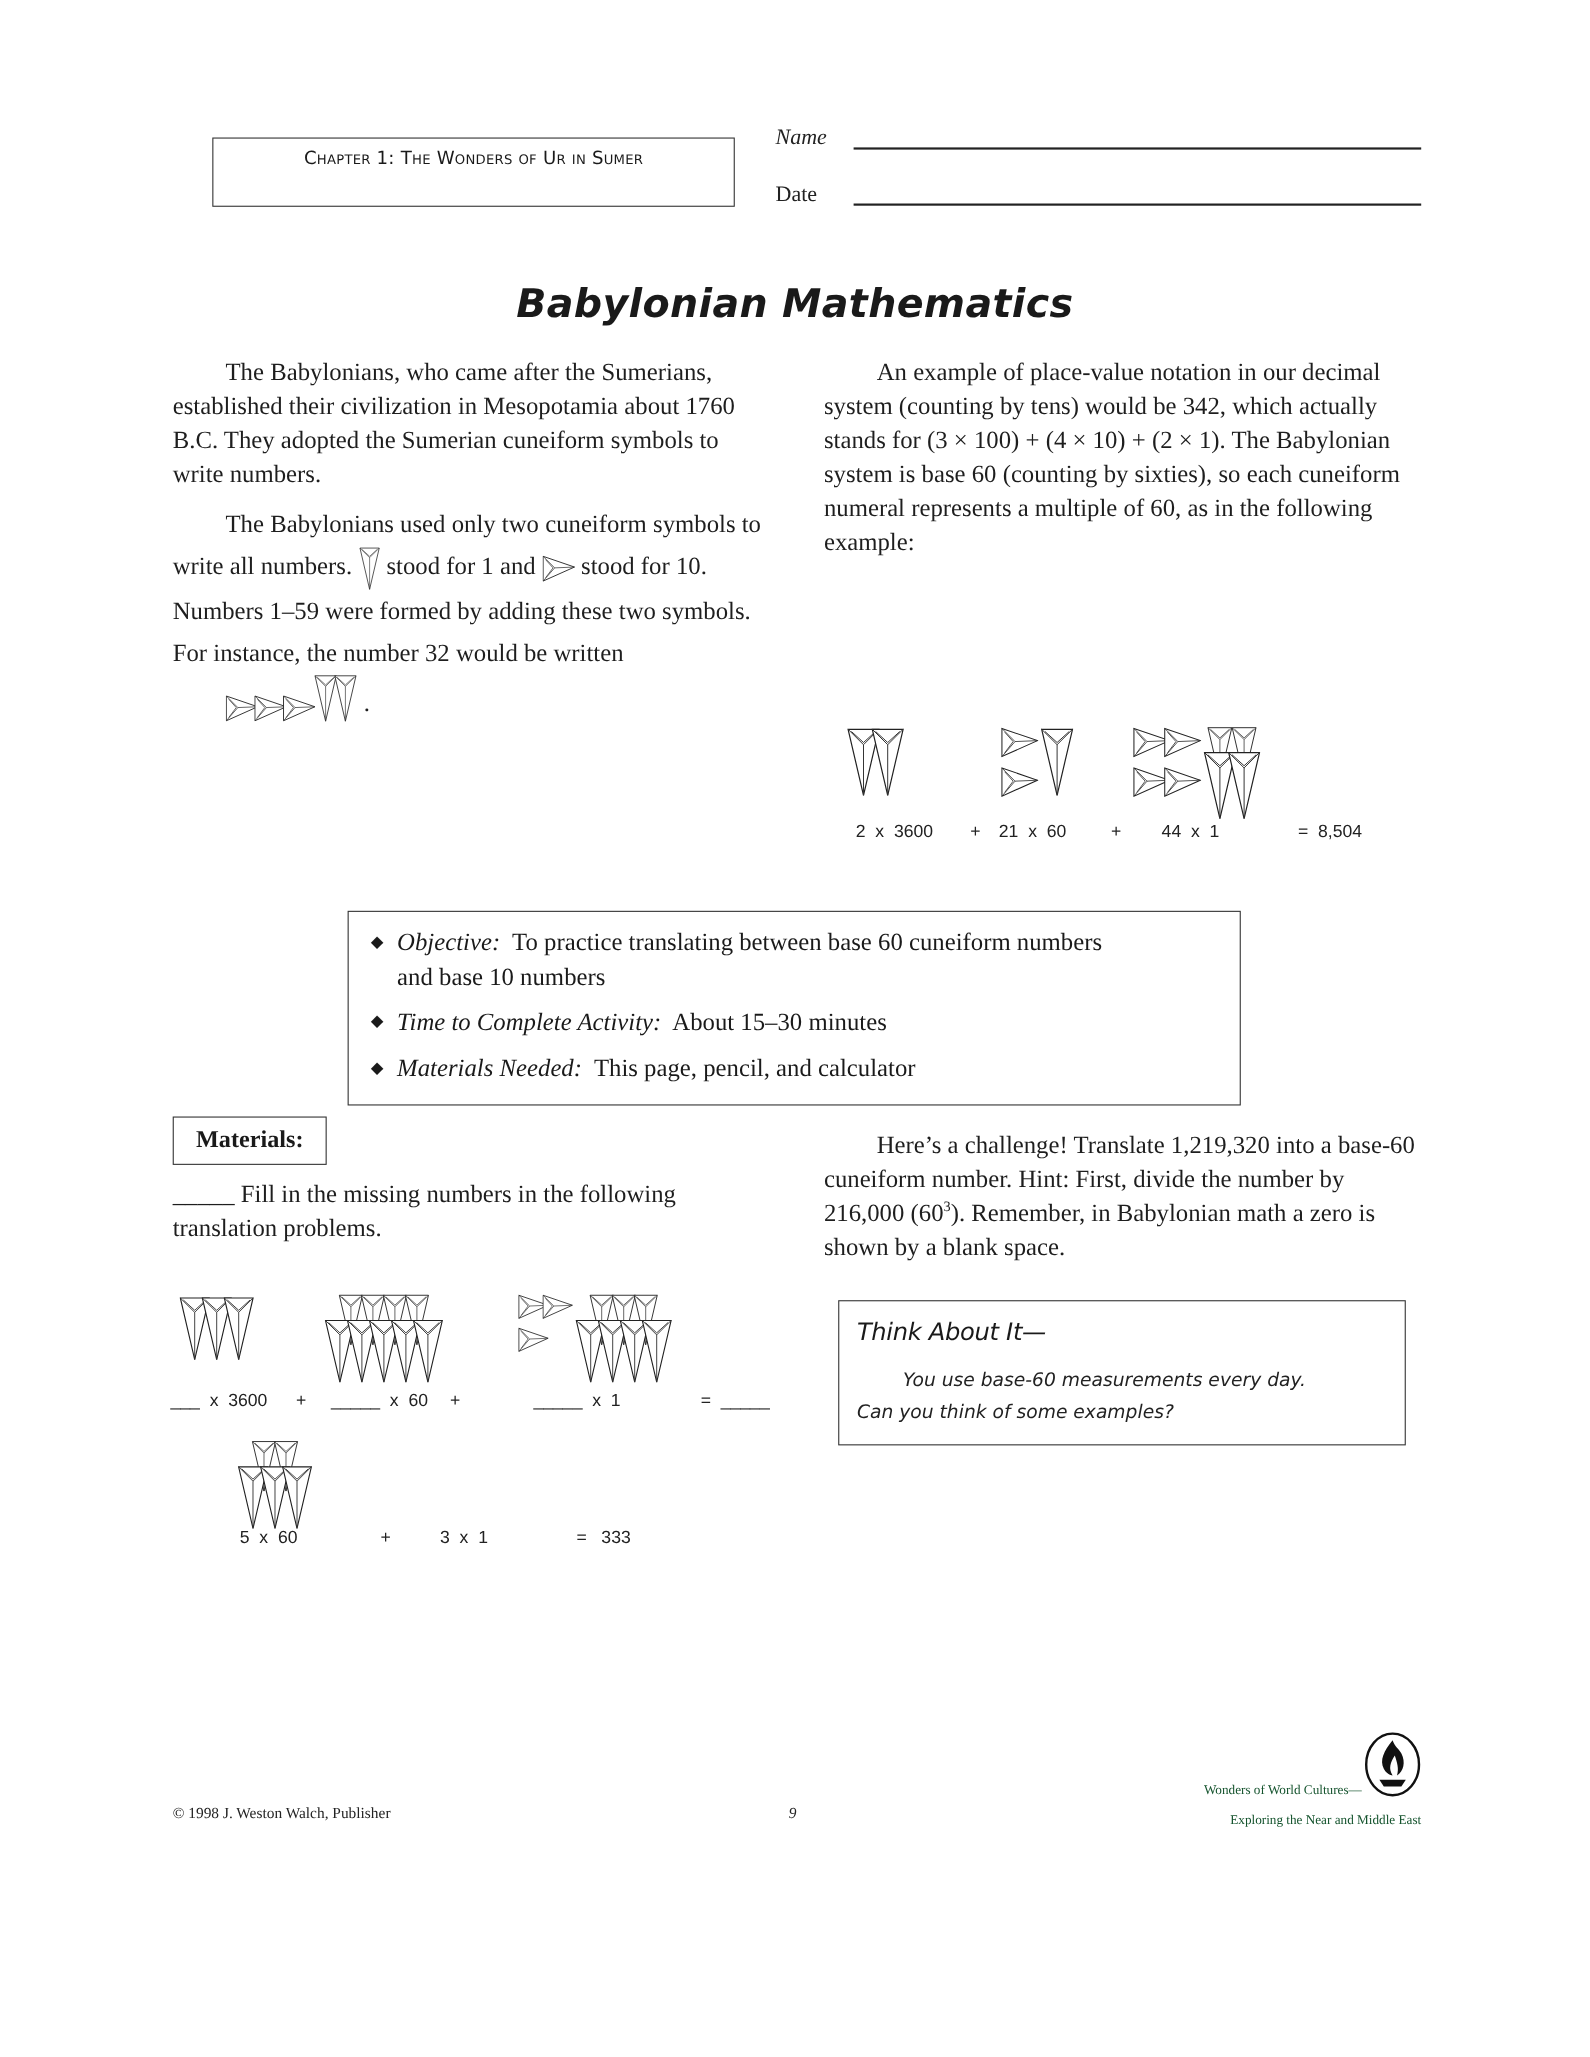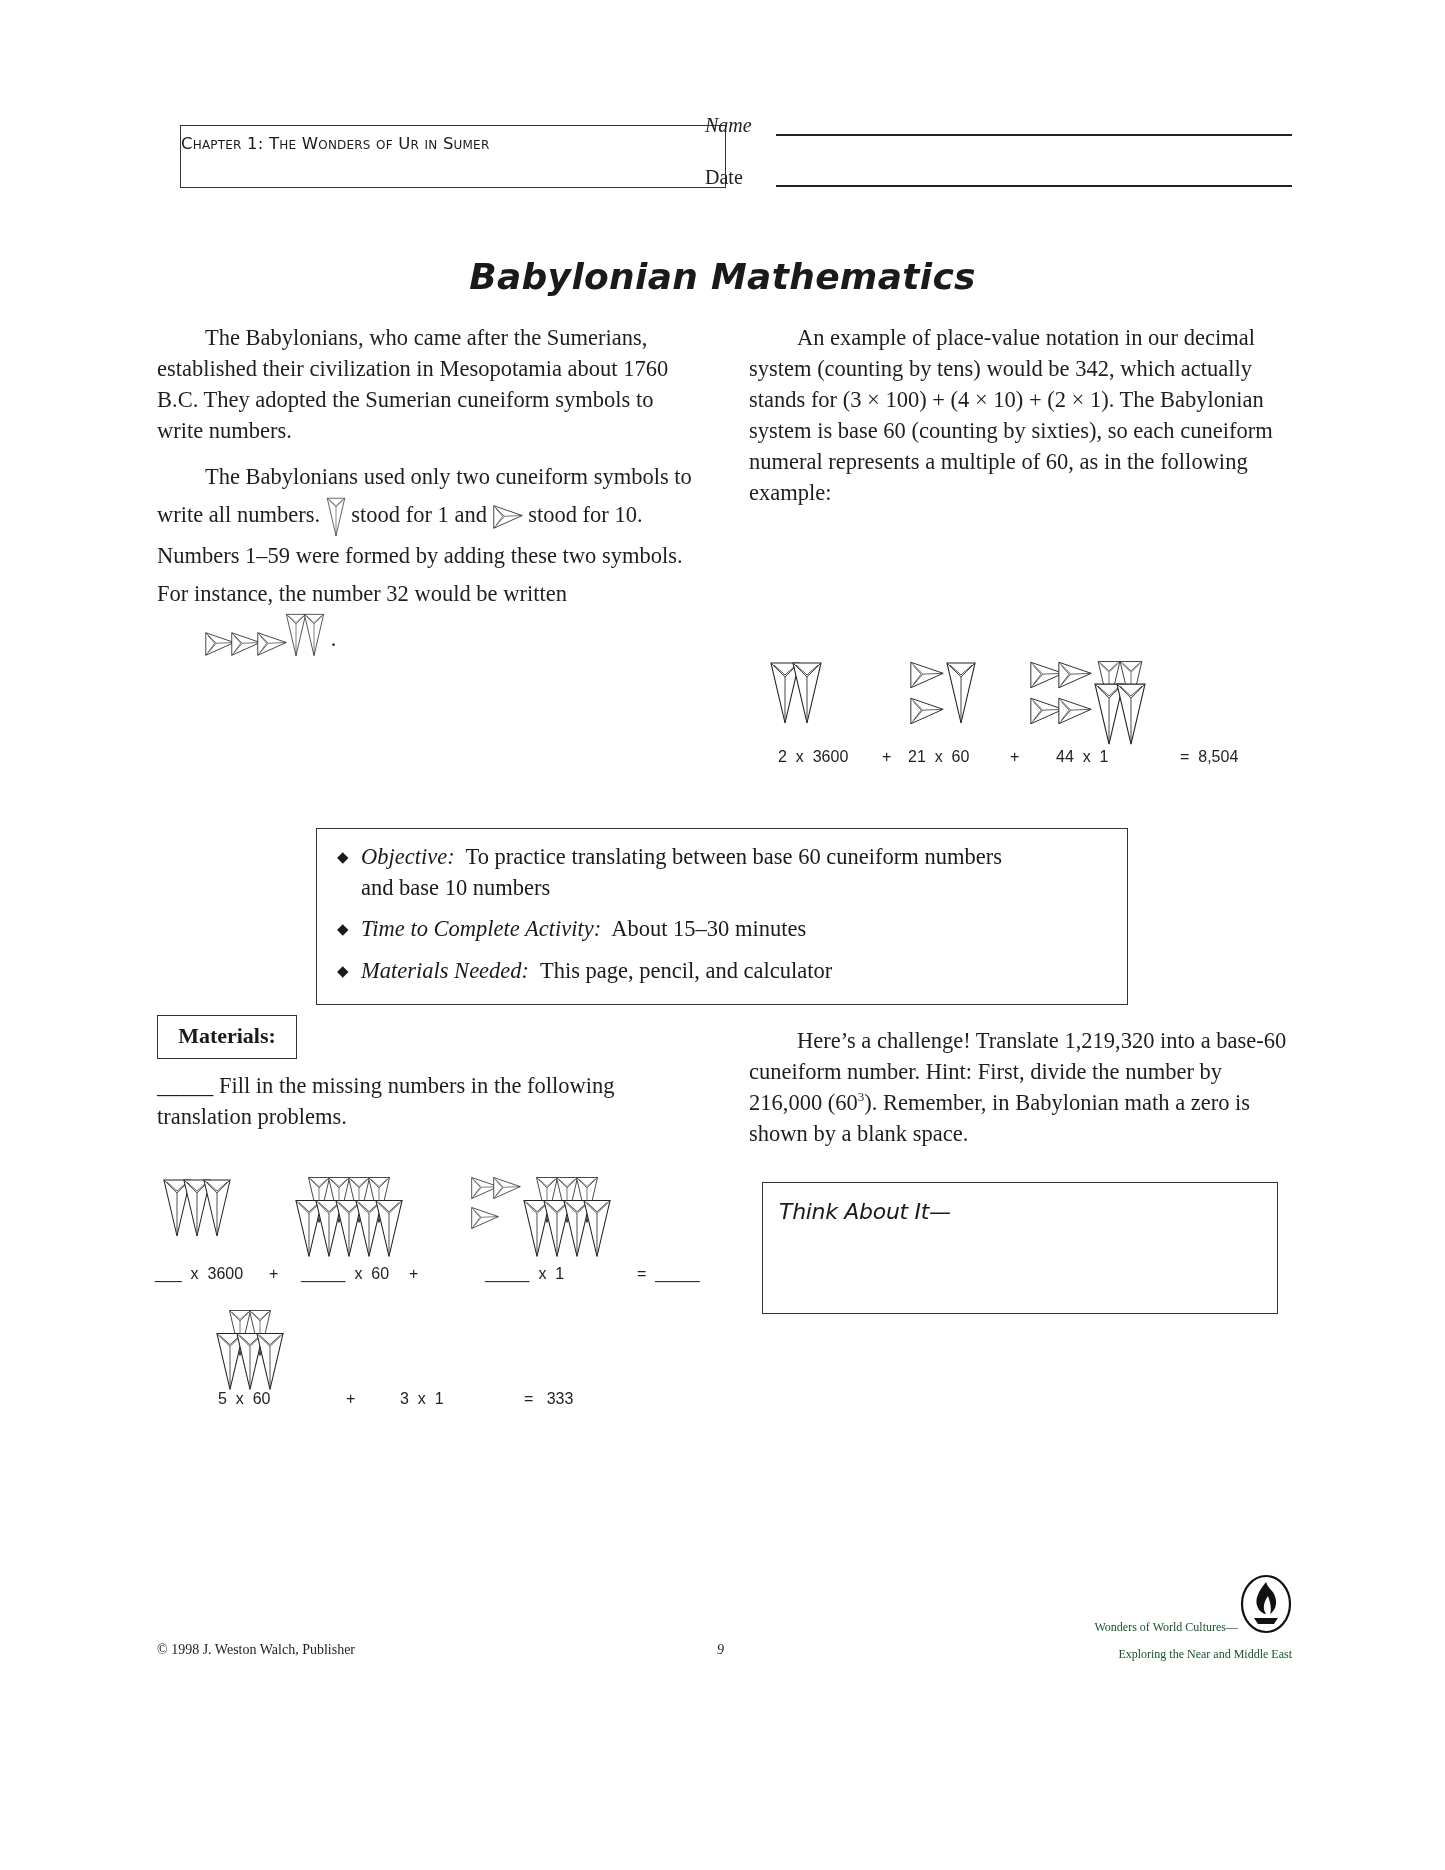--- a/index.html
+++ b/index.html
@@ -1,21 +1,21 @@
 <!DOCTYPE html>
 <html><head>
 <meta charset="utf-8">
 <style>
   * { box-sizing: border-box; margin: 0; padding: 0; }
   html, body { width: 1445px; height: 1870px; background: #ffffff; }
   body { position: relative; overflow: hidden; color: #1a1a1a; font-family: "Liberation Serif", "DejaVu Serif", serif; }
   .abs { position: absolute; }
 
   
-  .chapter-box { left: 180px; top: 125px; width: 546px; height: 63px; border: 1.5px solid #333; text-align: left; font-family: "DejaVu Sans", "Liberation Sans", sans-serif; font-size: 16.5px; line-height: 24px; padding-top: 6px; font-variant: small-caps; letter-spacing: 0.2px; }
+  .chapter-box { left: 193px; top: 125px; width: 475px; height: 63px; border: 1.5px solid #333; text-align: center; font-family: "DejaVu Sans", "Liberation Sans", sans-serif; font-size: 16.5px; line-height: 24px; padding-top: 6px; font-variant: small-caps; letter-spacing: 0.2px; }
   .field-label { font-size: 20px; color: #222; }
   .field-line { height: 2px; background: #222; }
 
   .title { left: 0; width: 1445px; top: 256px; text-align: center; font-family: "DejaVu Sans", "Liberation Sans", sans-serif; font-weight: bold; font-style: italic; font-size: 36px; letter-spacing: 0.3px; }
 
   .para { font-size: 22.5px; line-height: 31px; color: #1e1e1e; }
   .para p { text-indent: 48px; margin-bottom: 12px; }
   sup { font-size: 13px; vertical-align: 9px; line-height: 0; }
   .frac-num { font-size: 15px; vertical-align: 9px; }
   .frac-den { font-size: 15px; vertical-align: -5px; }
@@ -177,20 +177,24 @@
     <use href="#one-wedge" x="46" y="24.48" width="28" height="64"></use>
   </svg>
 <div class="abs eq" id="p2-eq" style="left:218px; top:1390px; width:420px; height:22px;"><span class="abs" style="left: 0px; top: 0px;">5  x  60</span><span class="abs" style="left: 128px; top: 0px;">+</span><span class="abs" style="left: 182px; top: 0px;">3  x  1</span><span class="abs" style="left: 306px; top: 0px;">=   333</span></div>
 
 <div class="abs para" style="left:749px; top:1025px; width:540px;">
   <p><span>Here’s a challenge! Translate 1,219,320 into a base-60 cuneiform number. Hint: First, divide the number by 216,000 (60</span><sup>3</sup><span>). Remember, in Babylonian math a zero is shown by a blank space.</span></p>
 </div>
 
 <div class="abs think-box">
   <div class="think-title">Think About It—</div>
+  <div class="think-body">
+    <div class="l1">You use base-60 measurements every day.</div>
+    <div>Can you think of some examples?</div>
+  </div>
 </div>
 
 <div class="abs footer-text" style="left:157px; top:1642px;">© 1998 J. Weston Walch, Publisher</div>
 <div class="abs footer-text" style="left:717px; top:1642px; font-style:italic;">9</div>
 <div class="abs footer-right" style="left:880px; top:1614px; width:412px;">
   <div style="padding-right:54px;">Wonders of World Cultures—</div>
   <div>Exploring the Near and Middle East</div>
 </div>
 <svg class="abs" style="left:1240px; top:1574px;" width="52" height="60" viewBox="0 0 52 60">
   <ellipse cx="26" cy="30" rx="24" ry="28" fill="#fff" stroke="#111" stroke-width="2.2"></ellipse>

